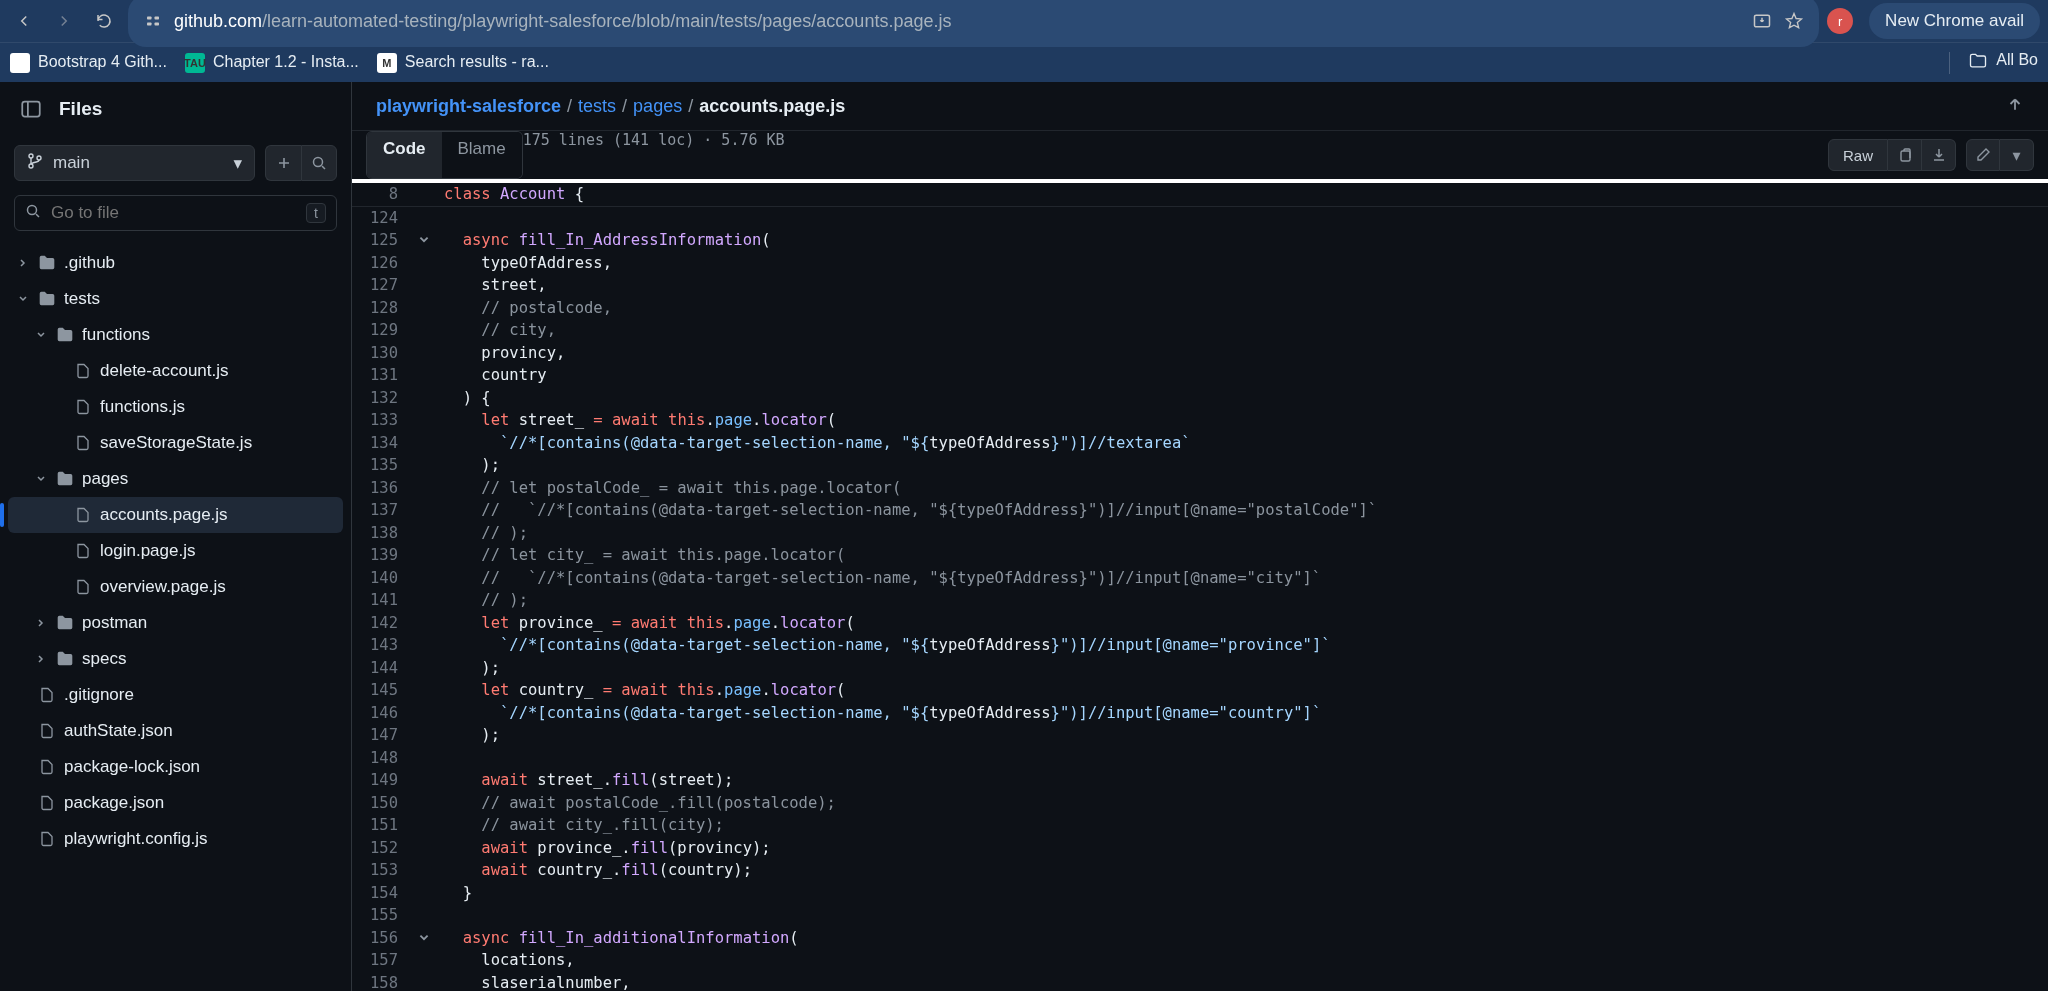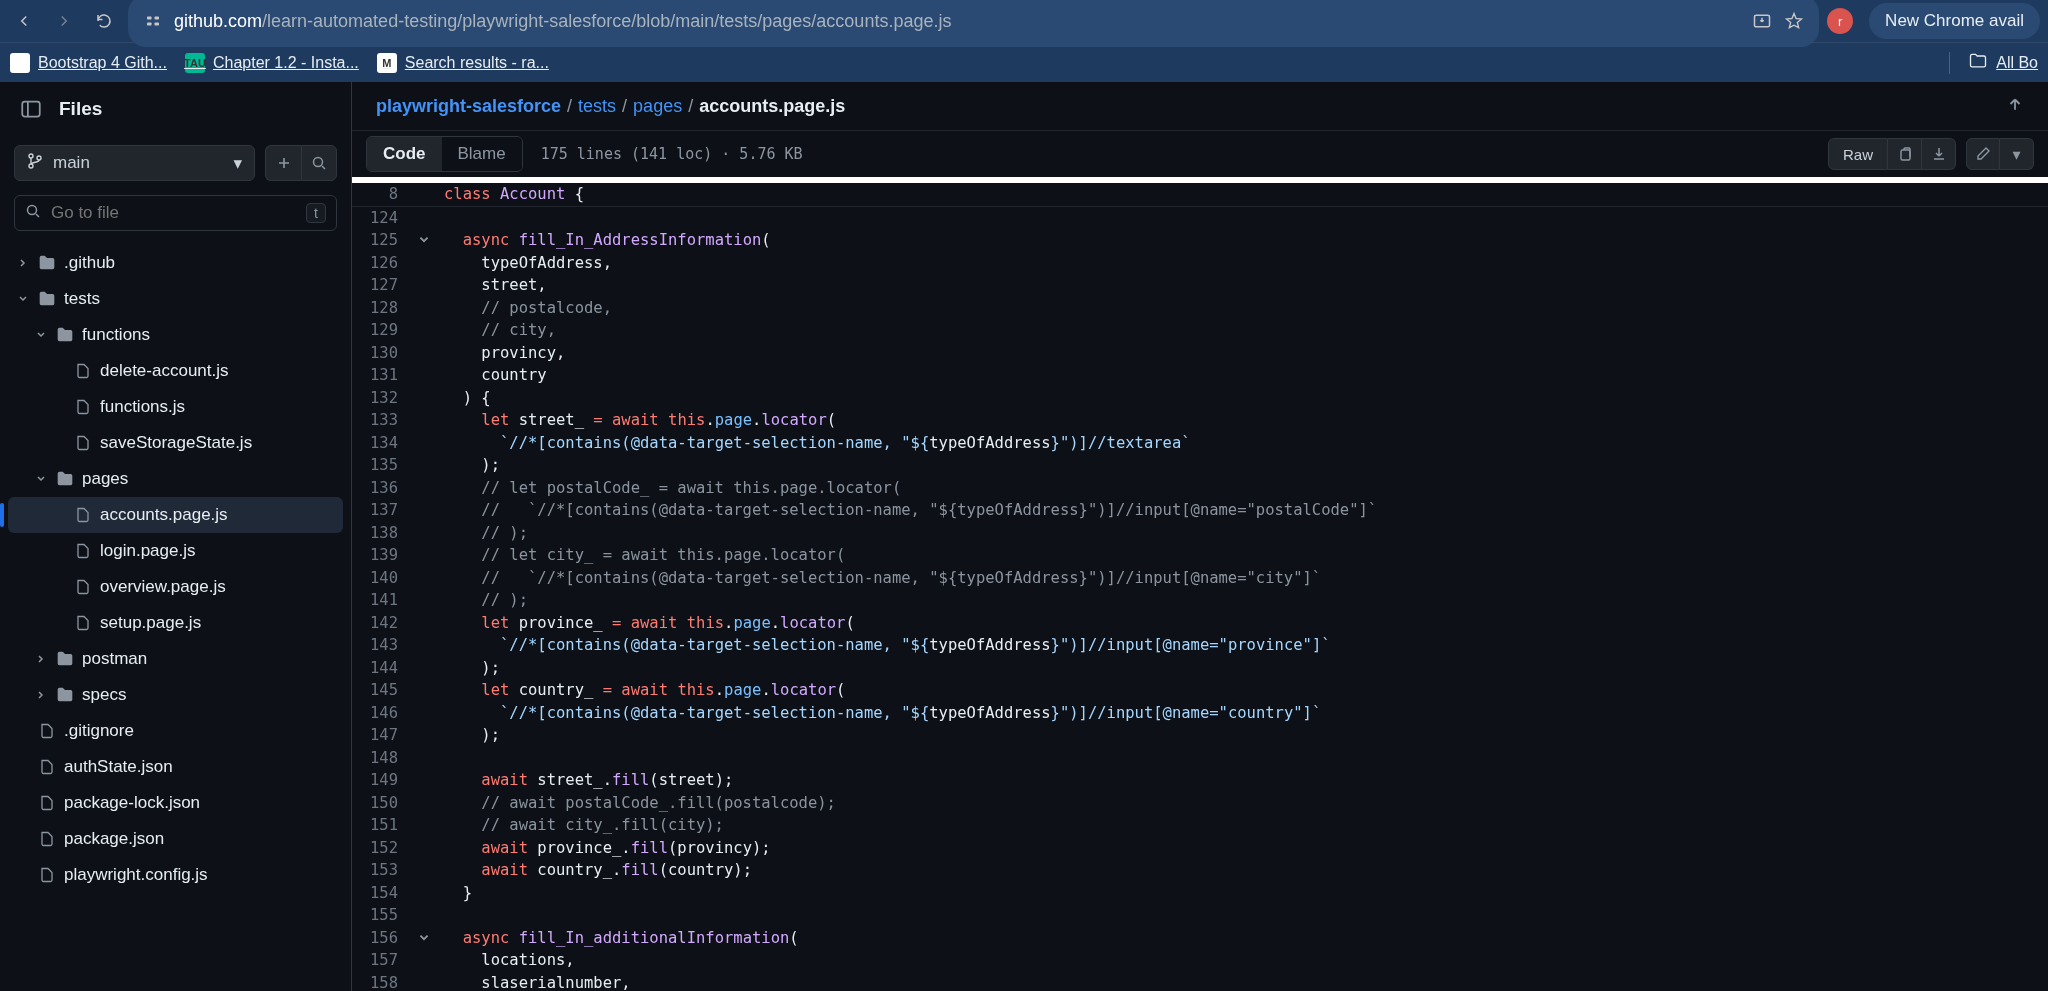--- a/index.html
+++ b/index.html
@@ -12,21 +12,21 @@
 .nav-btn svg { width: 18px; height: 18px; }
 .url-bar { flex: 1; height: 52px; background: #2b4a73; border-radius: 18px; display: flex; align-items: center; padding: 0 14px; gap: 10px; color: #e6edf3; font-size: 18px; }
 .url-text { flex: 1; white-space: nowrap; overflow: hidden; }
 .url-host { color: #fff; }
 .url-path { color: #a8b3bd; }
 .chrome-icon { width: 22px; height: 22px; display: flex; align-items: center; justify-content: center; color: #c7c7c7; }
 .profile-badge { width: 26px; height: 26px; border-radius: 50%; background: #d9534f; color: #fff; display: flex; align-items: center; justify-content: center; font-size: 13px; }
 .new-chrome { background: #2b4a73; border-radius: 18px; height: 36px; padding: 0 16px; display: flex; align-items: center; color: #e6edf3; font-size: 17px; margin-left: 8px; }
 
 .bookmarks-bar { height: 40px; background: #1f3a5f; display: flex; align-items: center; padding: 0 10px; gap: 18px; font-size: 16px; color: #e6edf3; border-top: 1px solid rgba(255,255,255,0.08); }
-.bookmark { display: flex; align-items: center; gap: 8px; cursor: pointer; text-decoration: underline; }
+.bookmark { display: flex; gap: 8px; cursor: pointer; }
 .bookmark .favicon { width: 20px; height: 20px; border-radius: 3px; display: flex; align-items: center; justify-content: center; font-size: 11px; font-weight: bold; }
 .bookmarks-right { margin-left: auto; display: flex; align-items: center; gap: 18px; }
 
 
 .page { display: flex; height: calc(991px - 82px); }
 
 
 .sidebar { width: 352px; background: #0d1117; border-right: 1px solid #30363d; display: flex; flex-direction: column; }
 .sidebar-header { height: 53px; display: flex; align-items: center; padding: 0 16px; gap: 13px; }
 .panel-toggle { width: 30px; height: 30px; display: flex; align-items: center; justify-content: center; color: #8d96a0; cursor: pointer; }
@@ -54,21 +54,21 @@
 
 
 .main { flex: 1; display: flex; flex-direction: column; overflow: hidden; }
 .breadcrumb-bar { height: 49px; display: flex; align-items: center; padding: 0 24px; border-bottom: 1px solid #21262d; font-size: 18px; }
 .breadcrumb-bar a { color: #4493f8; text-decoration: none; }
 .breadcrumb-bar .sep { color: #8d96a0; margin: 0 6px; }
 .breadcrumb-bar .current { color: #e6edf3; font-weight: 600; }
 .breadcrumb-bar a.bold { font-weight: 600; }
 .scroll-top { margin-left: auto; color: #8d96a0; cursor: pointer; }
 
-.toolbar { height: 52px; display: flex; align-items: center; padding: 0 14px; gap: 18px; border-bottom: 6px solid #ffffff; }
+.toolbar { height: 52px; display: flex; padding: 0 14px; border-bottom: 4px solid #ffffff; }
 .seg { display: flex; border: 1px solid #30363d; border-radius: 6px; overflow: hidden; }
 .seg-btn { padding: 7px 16px; font-size: 17px; background: #0d1117; color: #8d96a0; cursor: pointer; }
 .seg-btn.active { background: #21262d; color: #e6edf3; font-weight: 600; }
 .file-meta { color: #8d96a0; font-size: 15px; font-family: ui-monospace, SFMono-Regular, Menlo, monospace; }
 .toolbar-right { margin-left: auto; display: flex; gap: 10px; align-items: center; }
 .raw-btn { height: 32px; padding: 0 14px; background: #21262d; border: 1px solid #30363d; border-radius: 6px 0 0 6px; color: #c9d1d9; font-size: 15px; display: flex; align-items: center; cursor: pointer; }
 .icon-btn { width: 34px; height: 32px; background: #21262d; border: 1px solid #30363d; border-left: none; display: flex; align-items: center; justify-content: center; color: #8d96a0; cursor: pointer; }
 .icon-btn:last-child { border-radius: 0 6px 6px 0; }
 .btn-cluster { display: flex; }
 .edit-cluster .icon-btn:first-child { border-radius: 6px 0 0 6px; border-left: 1px solid #30363d; }
@@ -307,29 +307,20 @@
           <span>login.page.js</span>
         </div>
         <div class="tree-item indent-2">
           <span class="tree-chev"></span>
           <span class="tree-icon">
             <svg viewBox="0 0 16 16" width="16" height="16">
               <path d="M3 1.5h6L13 5.5V13a1.5 1.5 0 0 1-1.5 1.5h-7A1.5 1.5 0 0 1 3 13z" fill="none" stroke="currentColor" stroke-width="1.3"></path>
             </svg>
           </span>
           <span>overview.page.js</span>
-        </div>
-        <div class="tree-item indent-2">
-          <span class="tree-chev"></span>
-          <span class="tree-icon">
-            <svg viewBox="0 0 16 16" width="16" height="16">
-              <path d="M3 1.5h6L13 5.5V13a1.5 1.5 0 0 1-1.5 1.5h-7A1.5 1.5 0 0 1 3 13z" fill="none" stroke="currentColor" stroke-width="1.3"></path>
-            </svg>
-          </span>
-          <span>setup.page.js</span>
         </div>
         <div class="tree-item indent-1">
           <span class="tree-chev">
             <svg viewBox="0 0 10 10" width="10" height="10">
               <path d="M3 2l3 3-3 3" stroke="currentColor" stroke-width="1.5" fill="none"></path>
             </svg>
           </span>
           <span class="tree-icon">
             <svg viewBox="0 0 16 16" width="18" height="18">
               <path d="M1.5 3A1.5 1.5 0 0 1 3 1.5h3L8 3.5h5A1.5 1.5 0 0 1 14.5 5v7A1.5 1.5 0 0 1 13 13.5H3A1.5 1.5 0 0 1 1.5 12z" fill="currentColor"></path>

